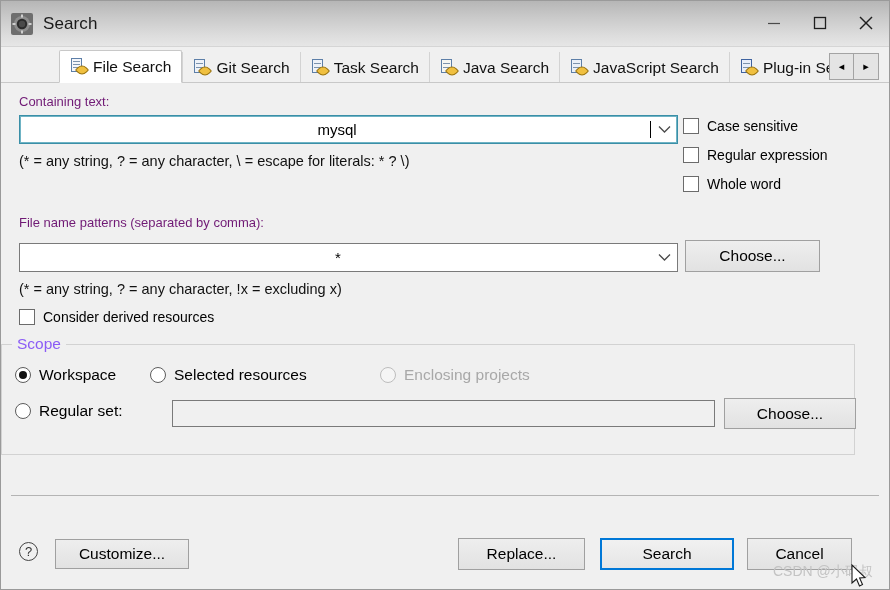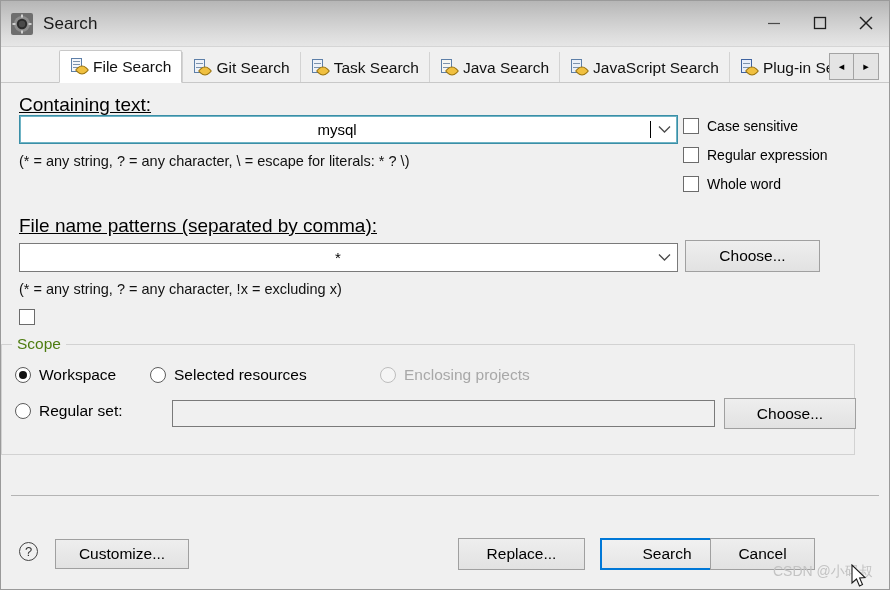--- a/index.html
+++ b/index.html
@@ -106,21 +106,21 @@
     transform: rotate(-45deg); border-radius: 1px 6px 1px 6px;
   }
 
   
   #page {
     flex: 1 1 auto;
     background: #f0f0f0;
     padding: 0 18px;
     position: relative;
   }
-  .lbl { font-size: 19px; color: #000000; text-decoration: underline; }
+  .lbl { font-size: 13px; color: #701a75; }
   .hint { font-size: 14.5px; color: #111; }
 
   
   .combo {
     height: 29px;
     background: #fff;
     border: 1px solid #7a7a7a;
     display: flex; align-items: center;
     padding: 0 0 0 5px;
     position: relative;
@@ -173,21 +173,21 @@
 
   
   .group {
     border: 1px solid #d2d2d2;
     position: relative;
     padding: 14px 12px 12px 12px;
   }
   .group > .gtitle {
     position: absolute; top: -10px; left: 10px;
     background: #f0f0f0; padding: 0 5px;
-    font-size: 15.5px; color: #4d7c0f;
+    font-size: 15.5px; color: #8b5cf6;
   }
 
   .fieldro {
     background: #f0f0f0;
     border: 1px solid #7a7a7a;
     height: 27px;
   }
 
   
   #sep {
@@ -361,20 +361,21 @@
           </svg>
       </span>
     </div>
 
     <div class="btn" style="position:absolute;left:684px;top:157px;width:135px;height:32px">Choose...</div>
 
     <div class="hint" style="position:absolute;left:18px;top:198px">(* = any string, ? = any character, !x = excluding x)</div>
 
     <div class="cb" style="position:absolute;left:18px;top:226px">
       <span class="cbbox"></span>
+      <span>Consider derived resources</span>
     </div>
 
     <div class="group" style="position:absolute;left:0px;top:261px;width:854px;height:111px">
       <span class="gtitle">Scope</span>
 
       <div class="rb checked" style="position:absolute;left:13px;top:21px">
         <span class="rbdot"></span>
         <span>Workspace</span>
       </div>
       <div class="rb" style="position:absolute;left:148px;top:21px">
@@ -404,21 +405,21 @@
 
   <div id="footer">
     <div id="help-icon">?</div>
 
     <div class="btn" style="position:absolute;left:54px;top:38px;width:134px;height:30px">Customize...</div>
 
     <div class="btn" style="position:absolute;left:457px;top:37px;width:127px;height:32px">Replace...</div>
 
     <div class="btn default" style="position:absolute;left:599px;top:37px;width:134px;height:32px">Search</div>
 
-    <div class="btn" style="position:absolute;left:709px;top:37px;width:105px;height:32px">Cancel</div>
+    <div class="btn" style="position:absolute;left:746px;top:37px;width:105px;height:32px">Cancel</div>
   </div>
 
   <div id="watermark">CSDN @小码叔</div>
 
   <div id="cursor">
     <svg width="18" height="26" viewBox="0 0 18 26">
       <polygon points="1,1 1,19 5.5,15 8.5,22 11.5,20.6 8.6,14 14,13.6" fill="#ffffff" stroke="#1a1a1a" stroke-width="1.1"></polygon>
     </svg>
   </div>
 

